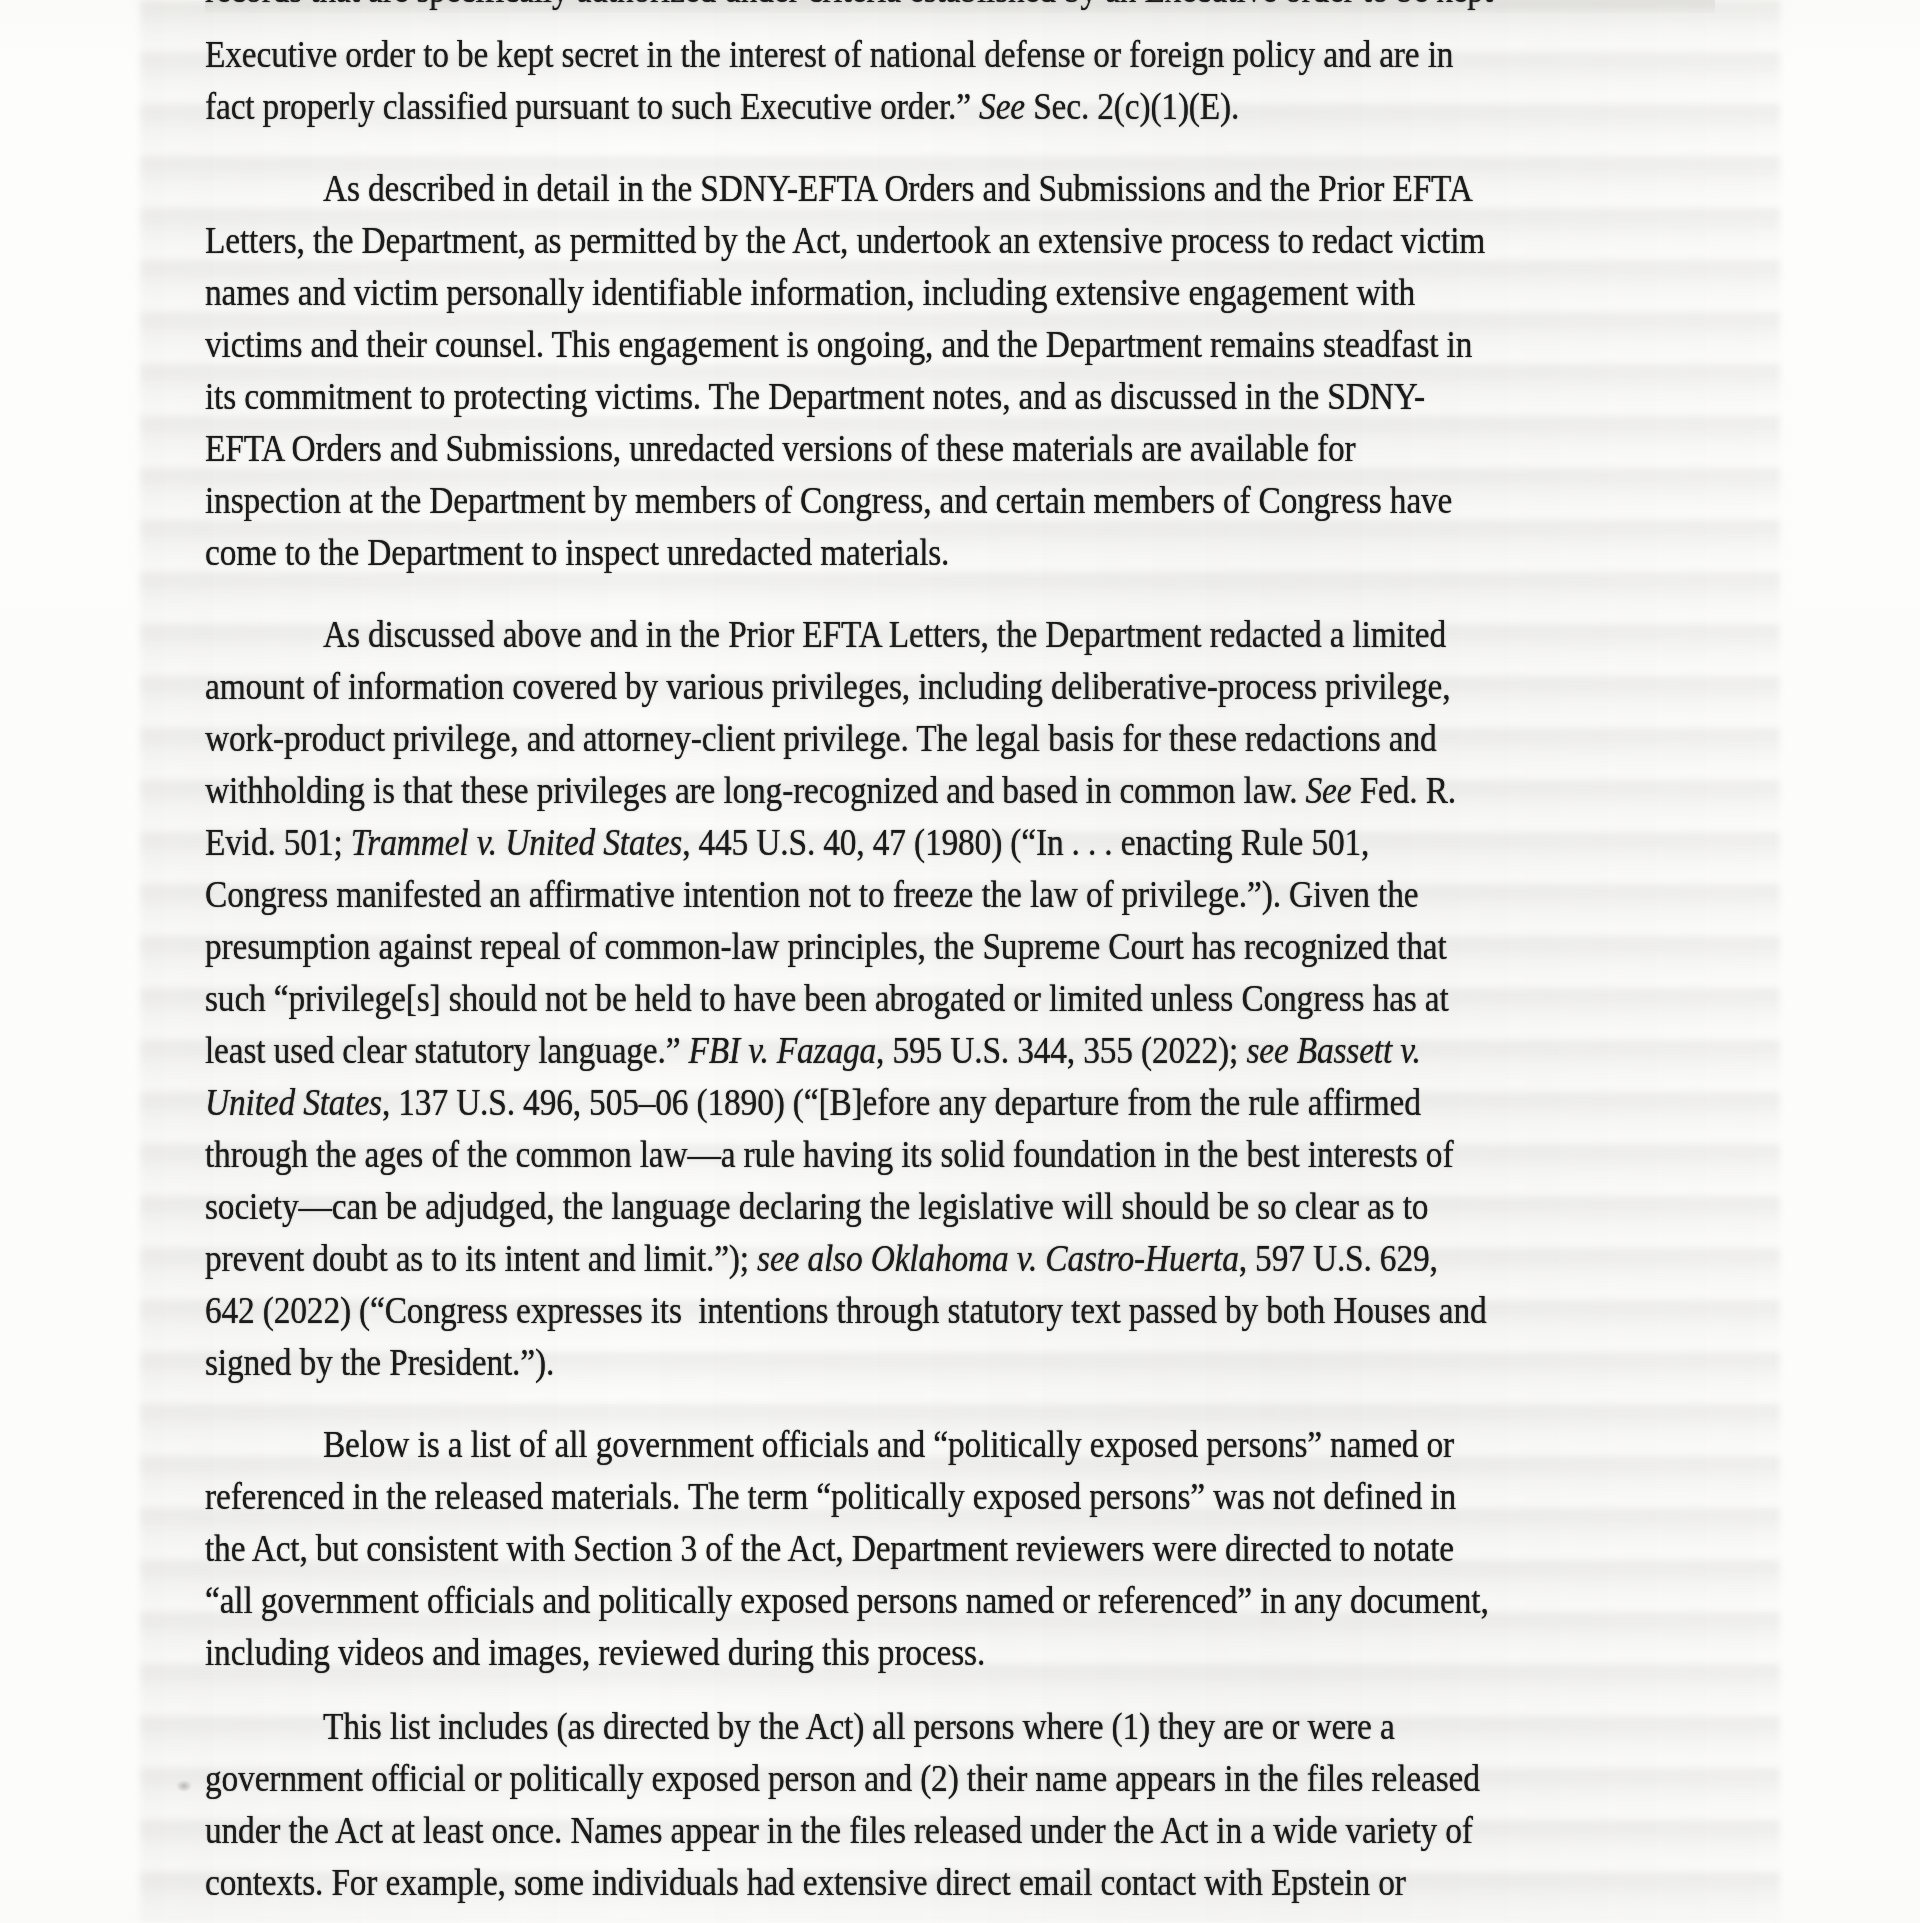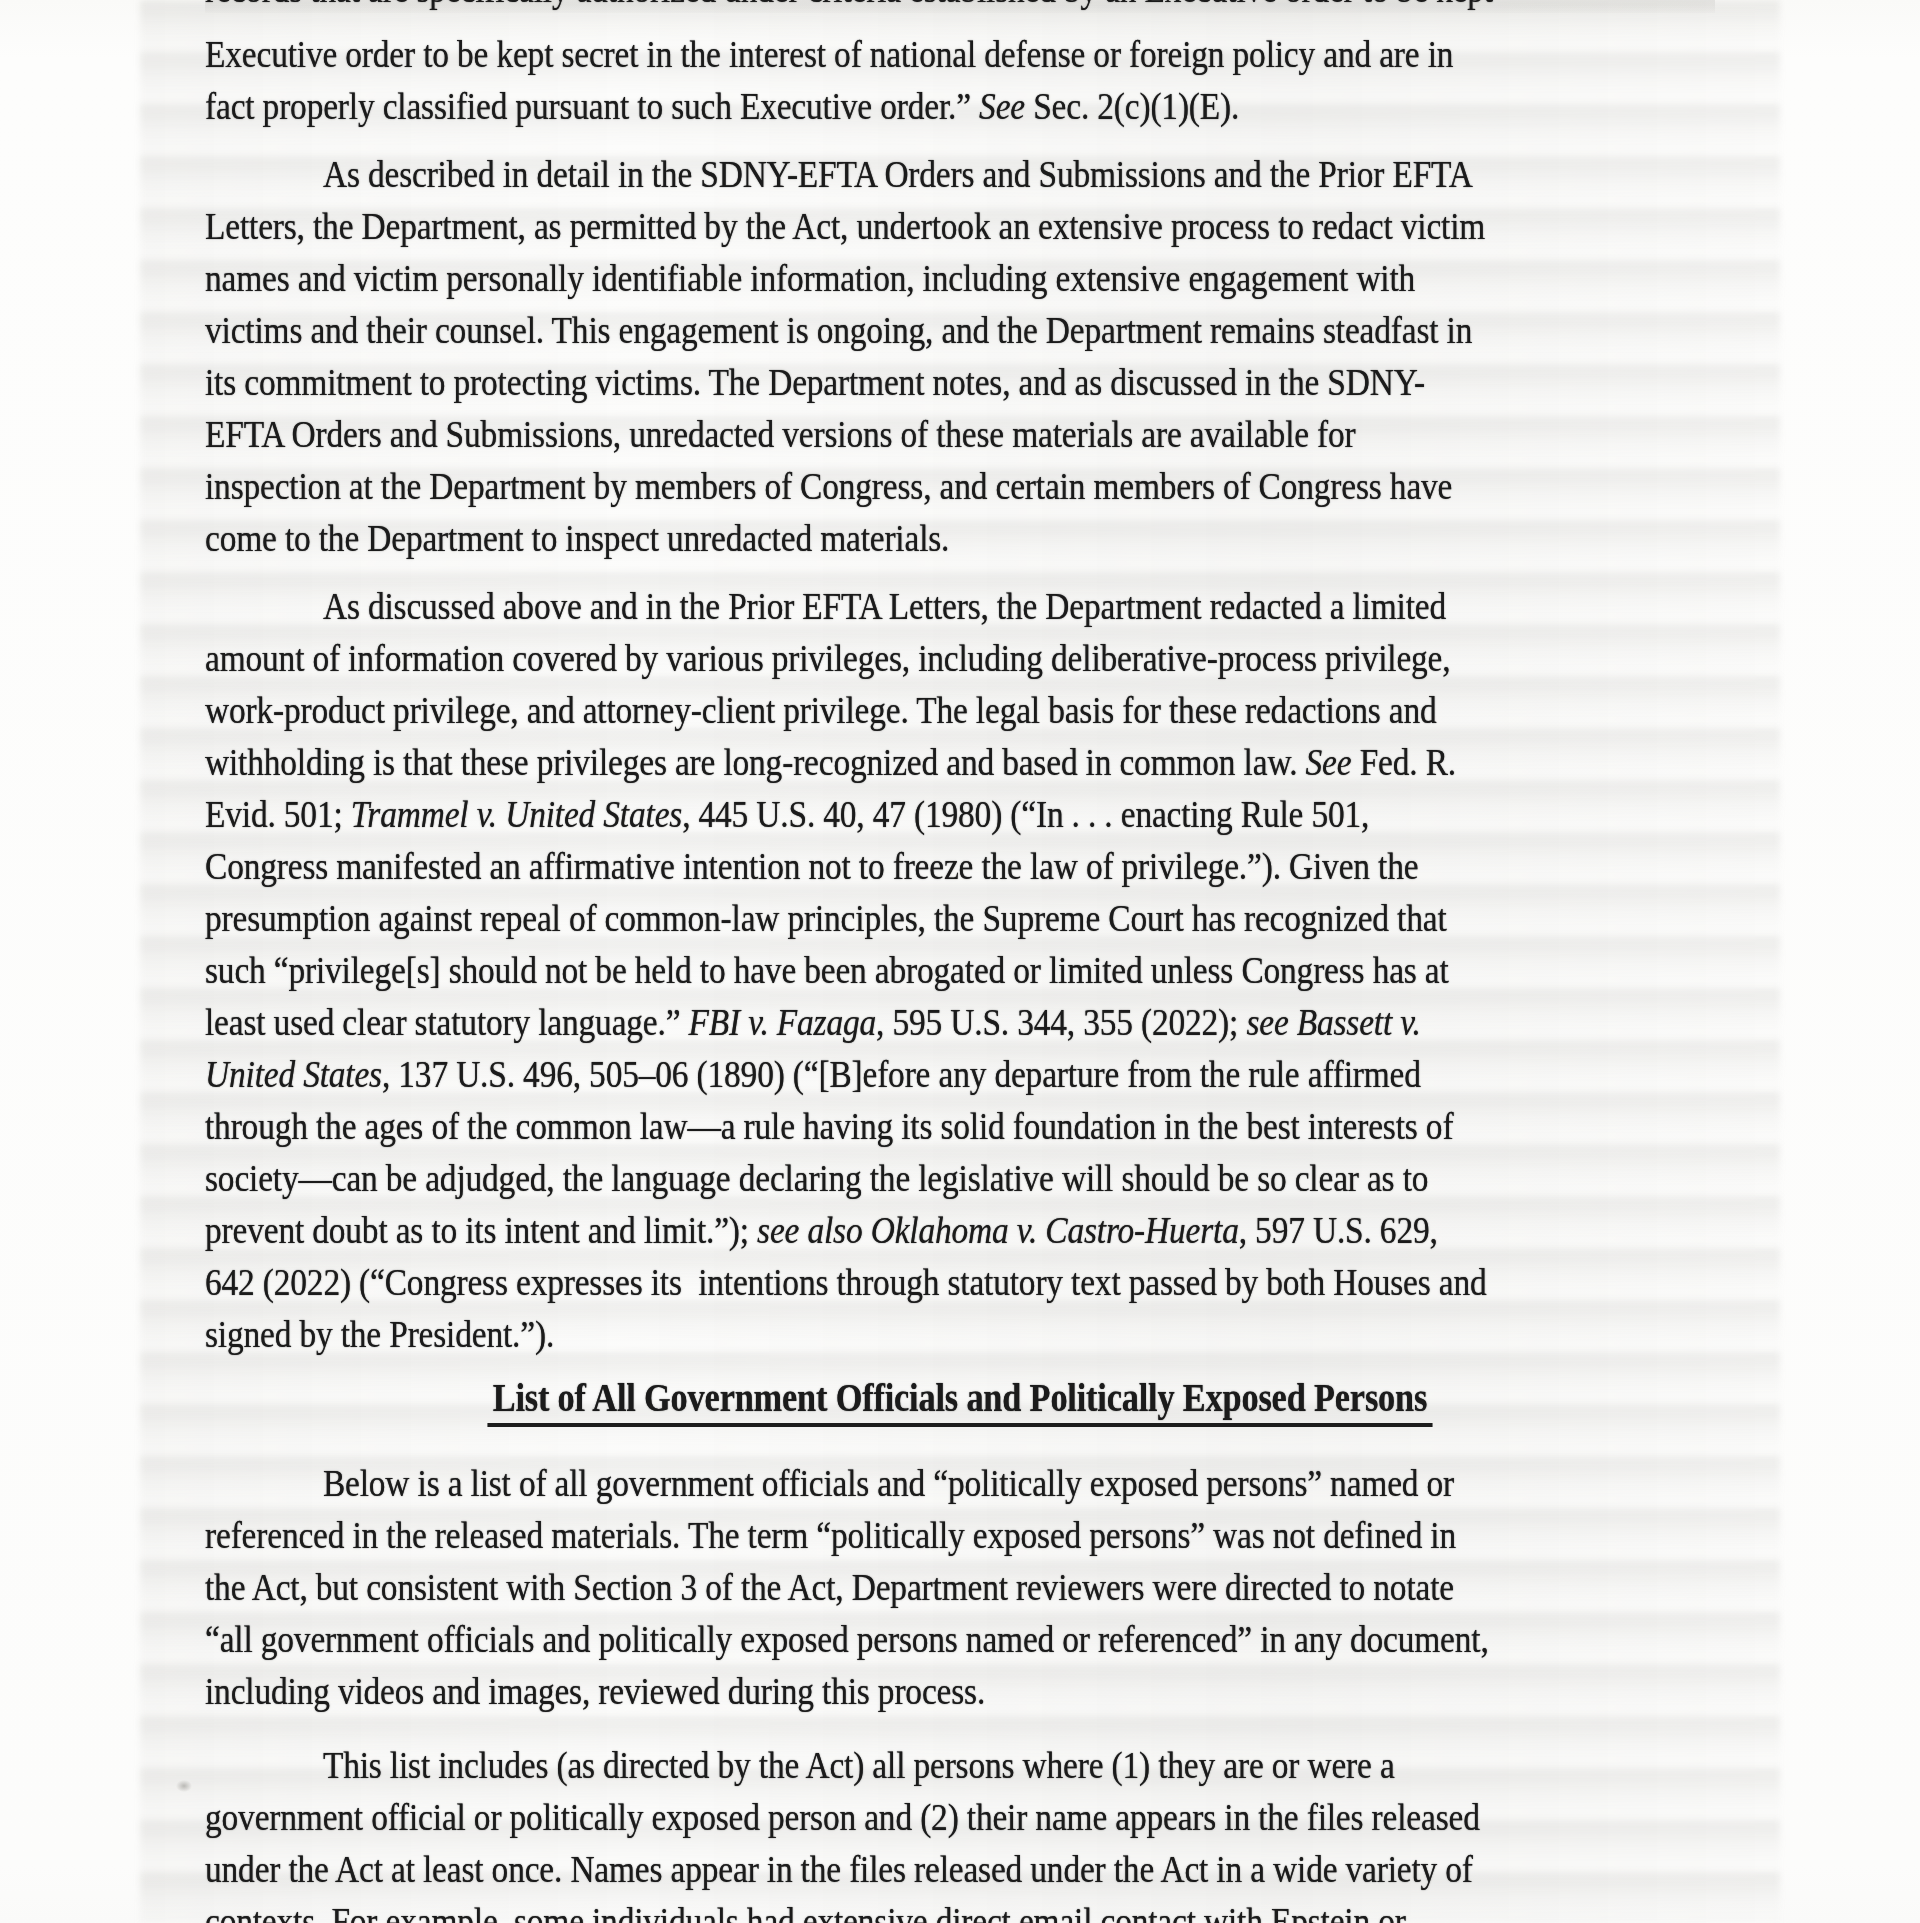--- a/index.html
+++ b/index.html
@@ -29,21 +29,21 @@
   }
   .doc { position: absolute; left: 205px; top: 0; width: 1510px; z-index: 1; }
   .line {
     white-space: pre;
     font-size: 38px; line-height: 52px; letter-spacing: -0.2px;
     transform: scaleX(0.88); transform-origin: 0 50%;
     text-shadow: 0 0 1px rgba(15,15,15,0.8), 0 0 3px rgba(60,60,60,0.15);
   }
   em { font-style: italic; }
   .para { margin: 0; }
-  #before-heading .para { margin-top: 16px; }
+  #before-heading .para { margin-top: 30px; }
   #before-heading .para:first-child { margin-top: 15px; }
   .indent > .line:first-child { padding-left: 134px; }
   .clip-strip {
     height: 13px; overflow: hidden;
     background: linear-gradient(180deg, rgba(140,138,132,0.16), rgba(140,138,132,0.03));
   }
   .clip-strip .line { margin-top: -37px; }
   .heading-row { margin-top: 14px; text-align: center; }
   .heading-text {
     display: inline-block; font-weight: 700;
@@ -97,23 +97,20 @@
           <div class="line"><span>least used clear statutory language.” </span><em>FBI v. Fazaga</em><span>, 595 U.S. 344, 355 (2022); </span><em>see Bassett v.</em></div>
           <div class="line"><em>United States</em><span>, 137 U.S. 496, 505–06 (1890) (“[B]efore any departure from the rule affirmed</span></div>
           <div class="line"><span>through the ages of the common law—a rule having its solid foundation in the best interests of</span></div>
           <div class="line"><span>society—can be adjudged, the language declaring the legislative will should be so clear as to</span></div>
           <div class="line"><span>prevent doubt as to its intent and limit.”); </span><em>see also Oklahoma v. Castro-Huerta</em><span>, 597 U.S. 629,</span></div>
           <div class="line"><span>642 (2022) (“Congress expresses its  intentions through statutory text passed by both Houses and</span></div>
           <div class="line"><span>signed by the President.”).</span></div>
         </div>
       </div>
 
-    <div class="heading-row">
-      <span class="heading-text">List of All Government Officials and Politically Exposed Persons</span>
-    </div>
 
     <div id="after-heading">
         <div class="para indent">
           <div class="line"><span>Below is a list of all government officials and “politically exposed persons” named or</span></div>
           <div class="line"><span>referenced in the released materials. The term “politically exposed persons” was not defined in</span></div>
           <div class="line"><span>the Act, but consistent with Section 3 of the Act, Department reviewers were directed to notate</span></div>
           <div class="line"><span>“all government officials and politically exposed persons named or referenced” in any document,</span></div>
           <div class="line"><span>including videos and images, reviewed during this process.</span></div>
         </div>
         <div class="para indent">

